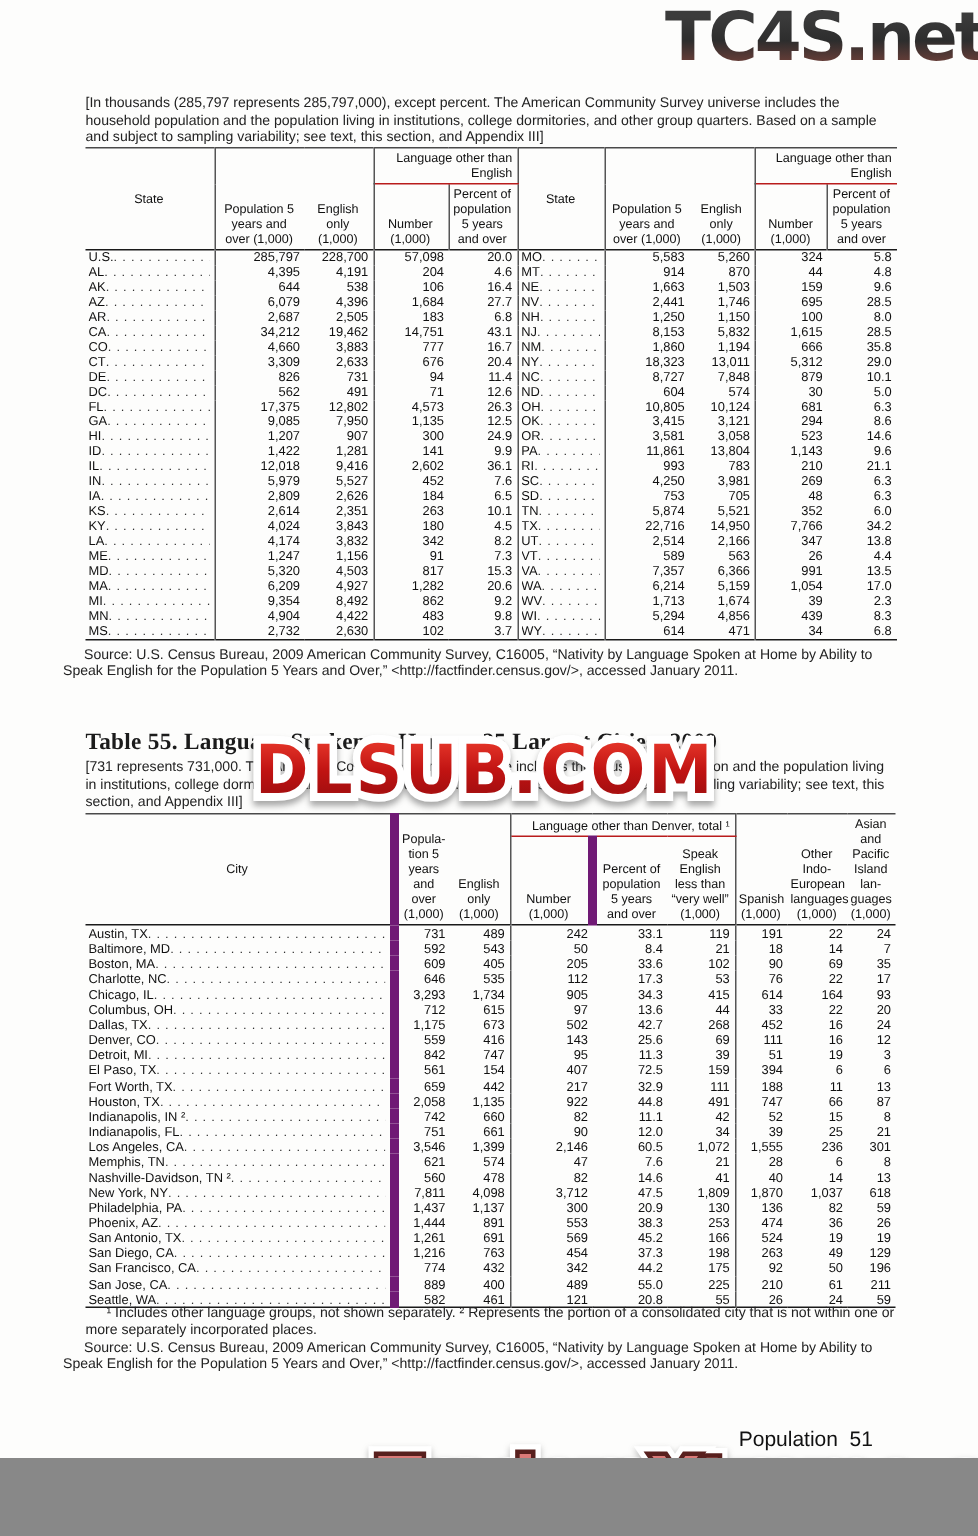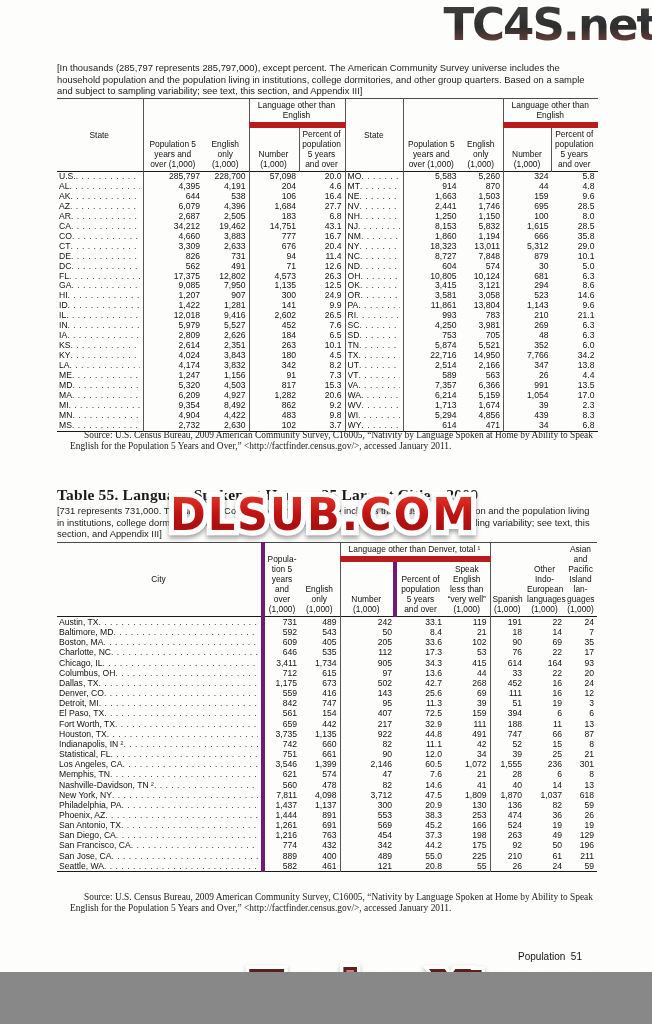--- a/index.html
+++ b/index.html
@@ -5,63 +5,63 @@
   html,body{margin:0;padding:0;background:#888;}
   .page{position:relative;width:652px;height:972px;background:#fdfdfc;overflow:hidden;
         font-family:"Liberation Sans","DejaVu Sans",sans-serif;color:#1b1b1b;}
 
   
   .sect-title{position:absolute;left:57px;width:540px;
       font-family:"Liberation Serif","DejaVu Serif",serif;
       font-weight:bold;font-size:15.5px;letter-spacing:.2px;}
   .bracket-note{position:absolute;left:57px;width:540px;
       font-size:9.4px;line-height:11.6px;color:#222;}
-  .src-note{position:absolute;left:70px;width:540px;
-      font-size:9.4px;line-height:11.4px;color:#222;text-indent:14px;font-family:Liberation Serif, serif;}
+  .src-note{position:absolute;left:42px;width:540px;
+      font-size:9.4px;line-height:11.4px;color:#222;text-indent:14px;}
   .foot-note{position:absolute;left:57px;width:540px;
       font-size:9.4px;line-height:11.4px;color:#222;text-indent:14px;}
 
   
   table{border-collapse:collapse;table-layout:fixed;
         font-size:8.6px;color:#111;
         border-top:1px solid #4a4a4a;border-bottom:1.6px solid #1a1a1a;}
   thead{border-bottom:1.6px solid #1a1a1a;}
   th{font-weight:normal;vertical-align:bottom;padding:1px 3px 2px 2px;line-height:10px;font-size:8.4px;}
   th.ctr{text-align:center;vertical-align:middle;}
   th.rt{}
-  th.grp{text-align:center;border-bottom:6px solid #b91c1c;vertical-align:middle;margin-top:32px;}
+  th.grp{text-align:right;border-bottom:1px solid #b91c1c;vertical-align:middle;margin-top:32px;}
   td{padding:0 3px 0 2px;line-height:9.95px;vertical-align:bottom;}
   td.num{text-align:right;white-space:nowrap;}
   td.lbl{overflow:hidden;}
   .lblwrap{display:flex;overflow:hidden;white-space:nowrap;}
   .lblwrap .nm{flex:0 0 auto;}
   .lblwrap .dots{flex:1 1 auto;overflow:hidden;color:#333;}
   .lblwrap .dots::after{content:" . . . . . . . . . . . . . . . . . . . . . . . . . . . . . . . . . .";letter-spacing:.5px;}
   tr.fb td{font-weight:normal;}
 
   
   .t54wrap{position:absolute;left:57px;top:98px;width:540px;display:flex;}
   .t54.left{width:288px;}
   .t54.right{width:252px;}
   .t54.left th:last-child,.t54.left td:last-child{border-right:1px solid #555;}
   .t54 th:first-child,.t54 td:first-child{border-right:1px solid #555;}
   .t54 thead tr:first-child th:nth-child(3){border-right:1px solid #555;}
   .t54 tbody td:nth-child(3){border-right:1px solid #555;}
   .t54 tbody{ }
   .t55{position:absolute;left:57px;top:542px;width:540px;}
-  .t55 th:first-child,.t55 td:first-child{border-right:4px solid #701a75;}
+  .t55 th:first-child,.t55 td:first-child{border-right:6px solid #701a75;}
   .t55 thead tr:first-child th:nth-child(3){border-right:1px solid #555;}
   .t55 thead tr:first-child th:nth-child(4){border-right:1px solid #555;}
   .t55 thead tr:nth-child(2) th:nth-child(3){border-right:1px solid #555;}
   .t55 tbody td:nth-child(3){border-right:1px solid #555;}
   .t55 tbody td:nth-child(6){border-right:1px solid #555;}
   .t55 td{line-height:10.15px;}
 
   
-  .page-label{position:absolute;right:70px;top:951px;font-size:10px;color:#111;white-space:pre;}
+  .page-label{position:absolute;right:70px;top:951px;font-size:14px;color:#111;white-space:pre;}
   .credit-line{position:absolute;left:57px;top:991px;font-size:9.6px;color:#222;}
 
   
   .wm{position:absolute;font-family:"DejaVu Sans",sans-serif;font-weight:bold;white-space:nowrap;z-index:6;}
   .wm span{white-space:nowrap;}
   #wm-tc4s{top:-2px;right:-4px;font-size:45px;letter-spacing:-2px;
       background:linear-gradient(to bottom,#3b3b3b 25%,#2d2d2d 55%,#7c443c 92%);
       -webkit-background-clip:text;background-clip:text;color:transparent;}
   .layered{position:absolute;}
   .layered .lay{position:absolute;left:0;top:0;}
@@ -280,21 +280,21 @@
           <tr>
             <td class="lbl">
               <div class="lblwrap">
                 <span class="nm">IL</span>
                 <span class="dots"></span>
               </div>
             </td>
             <td class="num">12,018</td>
             <td class="num">9,416</td>
             <td class="num">2,602</td>
-            <td class="num">26.5</td>
+            <td class="num">36.1</td>
           </tr>
           <tr>
             <td class="lbl">
               <div class="lblwrap">
                 <span class="nm">IN</span>
                 <span class="dots"></span>
               </div>
             </td>
             <td class="num">5,979</td>
             <td class="num">5,527</td>
@@ -864,21 +864,21 @@
           <td class="num">22</td>
           <td class="num">17</td>
         </tr>
         <tr>
           <td class="lbl">
             <div class="lblwrap">
               <span class="nm">Chicago, IL</span>
               <span class="dots"></span>
             </div>
           </td>
-          <td class="num">3,411</td>
+          <td class="num">3,293</td>
           <td class="num">1,734</td>
           <td class="num">905</td>
           <td class="num">34.3</td>
           <td class="num">415</td>
           <td class="num">614</td>
           <td class="num">164</td>
           <td class="num">93</td>
         </tr>
         <tr>
           <td class="lbl">
@@ -976,21 +976,21 @@
           <td class="num">11</td>
           <td class="num">13</td>
         </tr>
         <tr>
           <td class="lbl">
             <div class="lblwrap">
               <span class="nm">Houston, TX</span>
               <span class="dots"></span>
             </div>
           </td>
-          <td class="num">3,735</td>
+          <td class="num">2,058</td>
           <td class="num">1,135</td>
           <td class="num">922</td>
           <td class="num">44.8</td>
           <td class="num">491</td>
           <td class="num">747</td>
           <td class="num">66</td>
           <td class="num">87</td>
         </tr>
         <tr>
           <td class="lbl">
@@ -1004,21 +1004,21 @@
           <td class="num">82</td>
           <td class="num">11.1</td>
           <td class="num">42</td>
           <td class="num">52</td>
           <td class="num">15</td>
           <td class="num">8</td>
         </tr>
         <tr>
           <td class="lbl">
             <div class="lblwrap">
-              <span class="nm">Statistical, FL</span>
+              <span class="nm">Indianapolis, FL</span>
               <span class="dots"></span>
             </div>
           </td>
           <td class="num">751</td>
           <td class="num">661</td>
           <td class="num">90</td>
           <td class="num">12.0</td>
           <td class="num">34</td>
           <td class="num">39</td>
           <td class="num">25</td>
@@ -1196,20 +1196,21 @@
           <td class="num">121</td>
           <td class="num">20.8</td>
           <td class="num">55</td>
           <td class="num">26</td>
           <td class="num">24</td>
           <td class="num">59</td>
         </tr>
       </tbody>
   </table>
 
+  <div class="foot-note" style="top:869px;text-indent:14px;">¹ Includes other language groups, not shown separately. ² Represents the portion of a consolidated city that is not within one or more separately incorporated places.</div>
   <div class="src-note" style="top:892px;">Source: U.S. Census Bureau, 2009 American Community Survey, C16005, “Nativity by Language Spoken at Home by Ability to Speak English for the Population 5 Years and Over,” &lt;http://factfinder.census.gov/&gt;, accessed January 2011.</div>
 
   <div class="page-label">Population  51</div>
   <div class="credit-line">U.S. Census Bureau, Statistical Abstract of the United States: 2012</div>
 
   <div class="wm layered" id="wm-traders">
     <span class="lay back">TradersXtreme.com</span>
     <span class="lay dark">TradersXtreme.com</span>
     <span class="lay fill">TradersXtreme.com</span>
     <span class="anchor">TradersXtreme.com</span>

